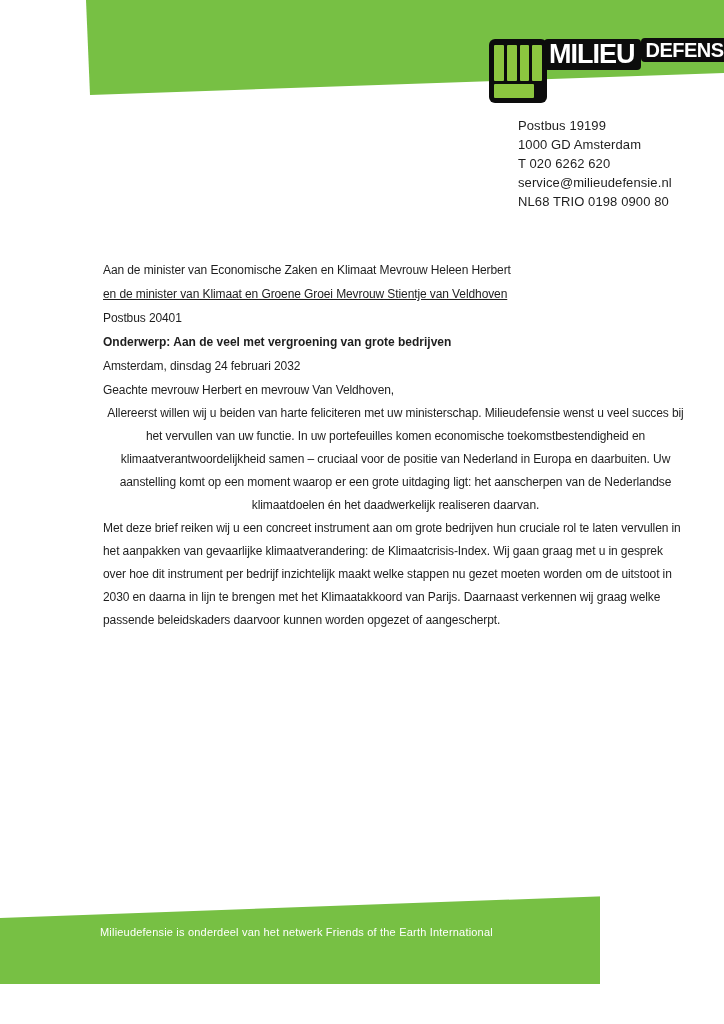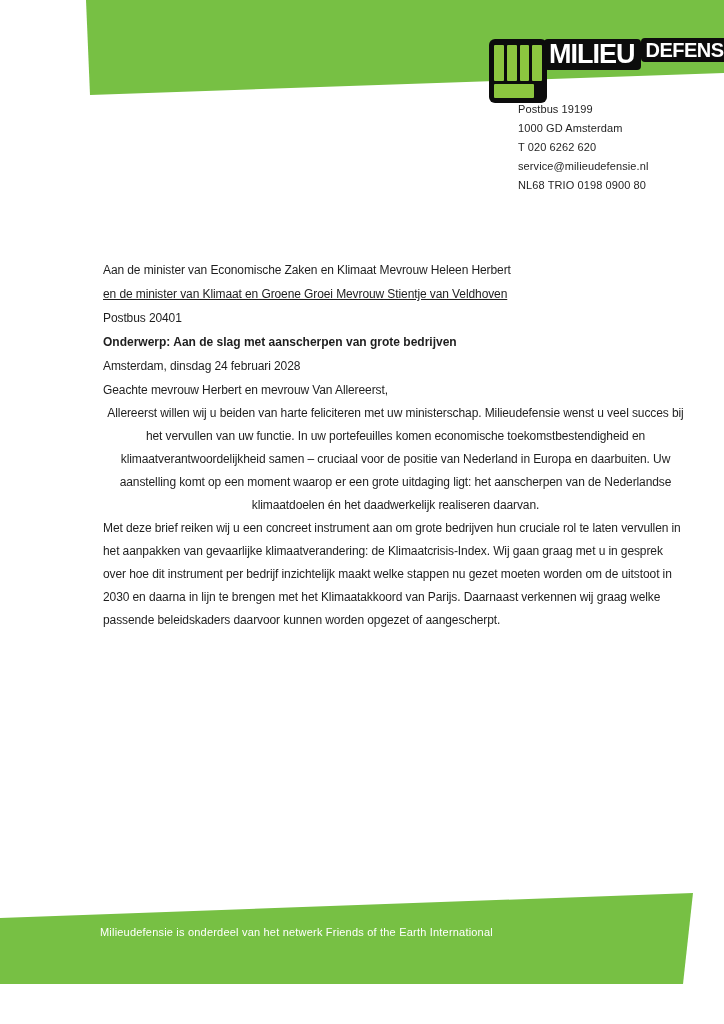--- a/index.html
+++ b/index.html
@@ -54,22 +54,22 @@
   .logo-word2 {
     background: #0C0C0C; color: #ffffff;
     font-weight: bold; font-size: 20px; line-height: 24px;
     letter-spacing: -0.5px; padding: 0 14px 0 5px; border-radius: 4px;
     margin-top: -1px;
   }
 
   
   .contact {
     position: absolute;
-    left: 518px; top: 100px;
-    font-size: 11px;
+    left: 518px; top: 116px;
+    font-size: 13px;
     line-height: 19px;
     letter-spacing: 0.1px;
   }
   .contact div { white-space: nowrap; }
 
   
   .letter-body {
     position: absolute;
     left: 103px; top: 258px;
     width: 585px;
@@ -84,21 +84,21 @@
   .mt-salut  { margin-top: 43px; }
   .mt-para1  { margin-top: 40px; text-align: center; }
   .mt-para2  { margin-top: 8px; }
   .subject   { font-weight: bold; letter-spacing: 0; }
   .body-para { line-height: 23px; }
 
   
   .bottom-banner {
     position: absolute;
     left: 0; top: 890px;
-    width: 724px; height: 94px;
+    width: 600px; height: 94px;
     background: #77C044;
     clip-path: polygon(0px 28px, 693px 3px, 683px 94px, 0px 94px);
   }
   .footer-note {
     position: absolute;
     left: 100px; top: 36px;
     color: #ffffff;
     font-size: 11px;
     letter-spacing: 0.2px;
     white-space: nowrap;
@@ -134,25 +134,25 @@
     <div>service@milieudefensie.nl</div>
     <div>NL68 TRIO 0198 0900 80</div>
   </div>
 
   <div class="letter-body">
     <p>Aan de minister van Economische Zaken en Klimaat Mevrouw Heleen Herbert</p>
     <p class="mt-line">en de minister van Klimaat en Groene Groei Mevrouw Stientje van Veldhoven</p>
 
     <p class="mt-block">Postbus 20401</p>
 
-    <p class="mt-block subject">Onderwerp: Aan de slag met aanscherpen van grote bedrijven</p>
+    <p class="mt-block subject">Onderwerp: Aan de veel met vergroening van grote bedrijven</p>
 
-    <p class="mt-date">Amsterdam, dinsdag 24 februari 2028</p>
+    <p class="mt-date">Amsterdam, dinsdag 24 februari 2032</p>
 
-    <p class="mt-salut">Geachte mevrouw Herbert en mevrouw Van Allereerst,</p>
+    <p class="mt-salut">Geachte mevrouw Herbert en mevrouw Van Veldhoven,</p>
 
     <p class="mt-para1 body-para">Allereerst willen wij u beiden van harte feliciteren met uw ministerschap. Milieudefensie wenst u veel succes bij het vervullen van uw functie. In uw portefeuilles komen economische toekomstbestendigheid en klimaatverantwoordelijkheid samen – cruciaal voor de positie van Nederland in Europa en daarbuiten. Uw aanstelling komt op een moment waarop er een grote uitdaging ligt: het aanscherpen van de Nederlandse klimaatdoelen én het daadwerkelijk realiseren daarvan.</p>
     <p class="mt-para2 body-para">Met deze brief reiken wij u een concreet instrument aan om grote bedrijven hun cruciale rol te laten vervullen in het aanpakken van gevaarlijke klimaatverandering: de Klimaatcrisis-Index. Wij gaan graag met u in gesprek over hoe dit instrument per bedrijf inzichtelijk maakt welke stappen nu gezet moeten worden om de uitstoot in 2030 en daarna in lijn te brengen met het Klimaatakkoord van Parijs. Daarnaast verkennen wij graag welke passende beleidskaders daarvoor kunnen worden opgezet of aangescherpt.</p>
   </div>
 
   <div class="bottom-banner">
     <div class="footer-note">Milieudefensie is onderdeel van het netwerk Friends of the Earth International</div>
   </div>
 
 </div>

